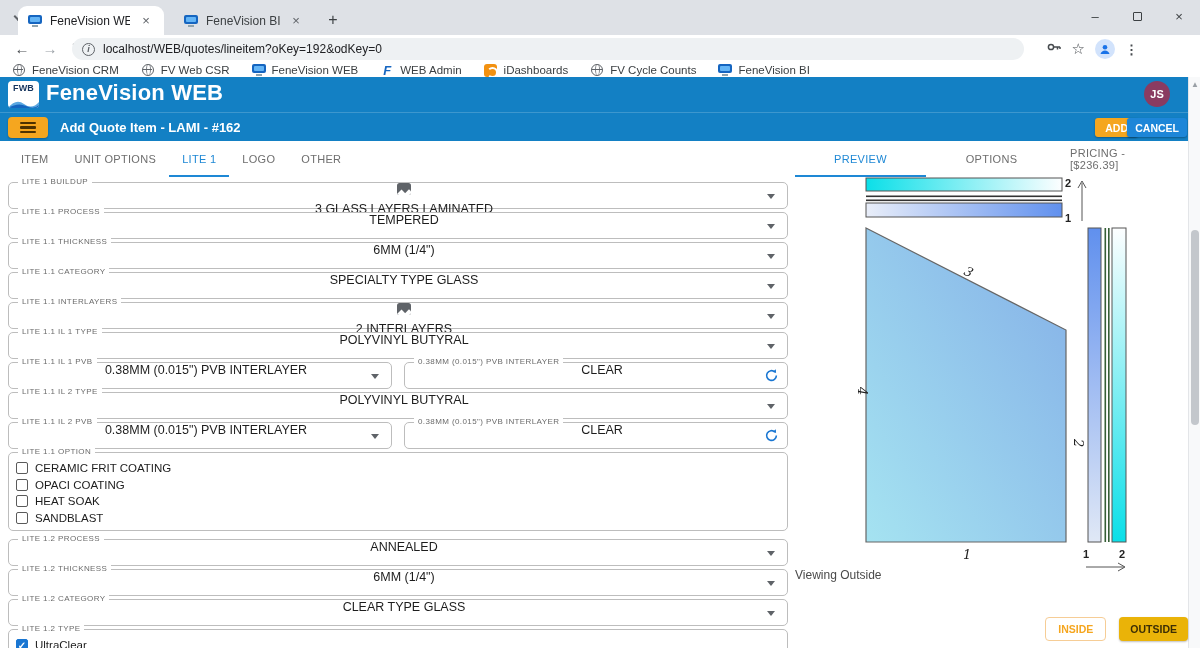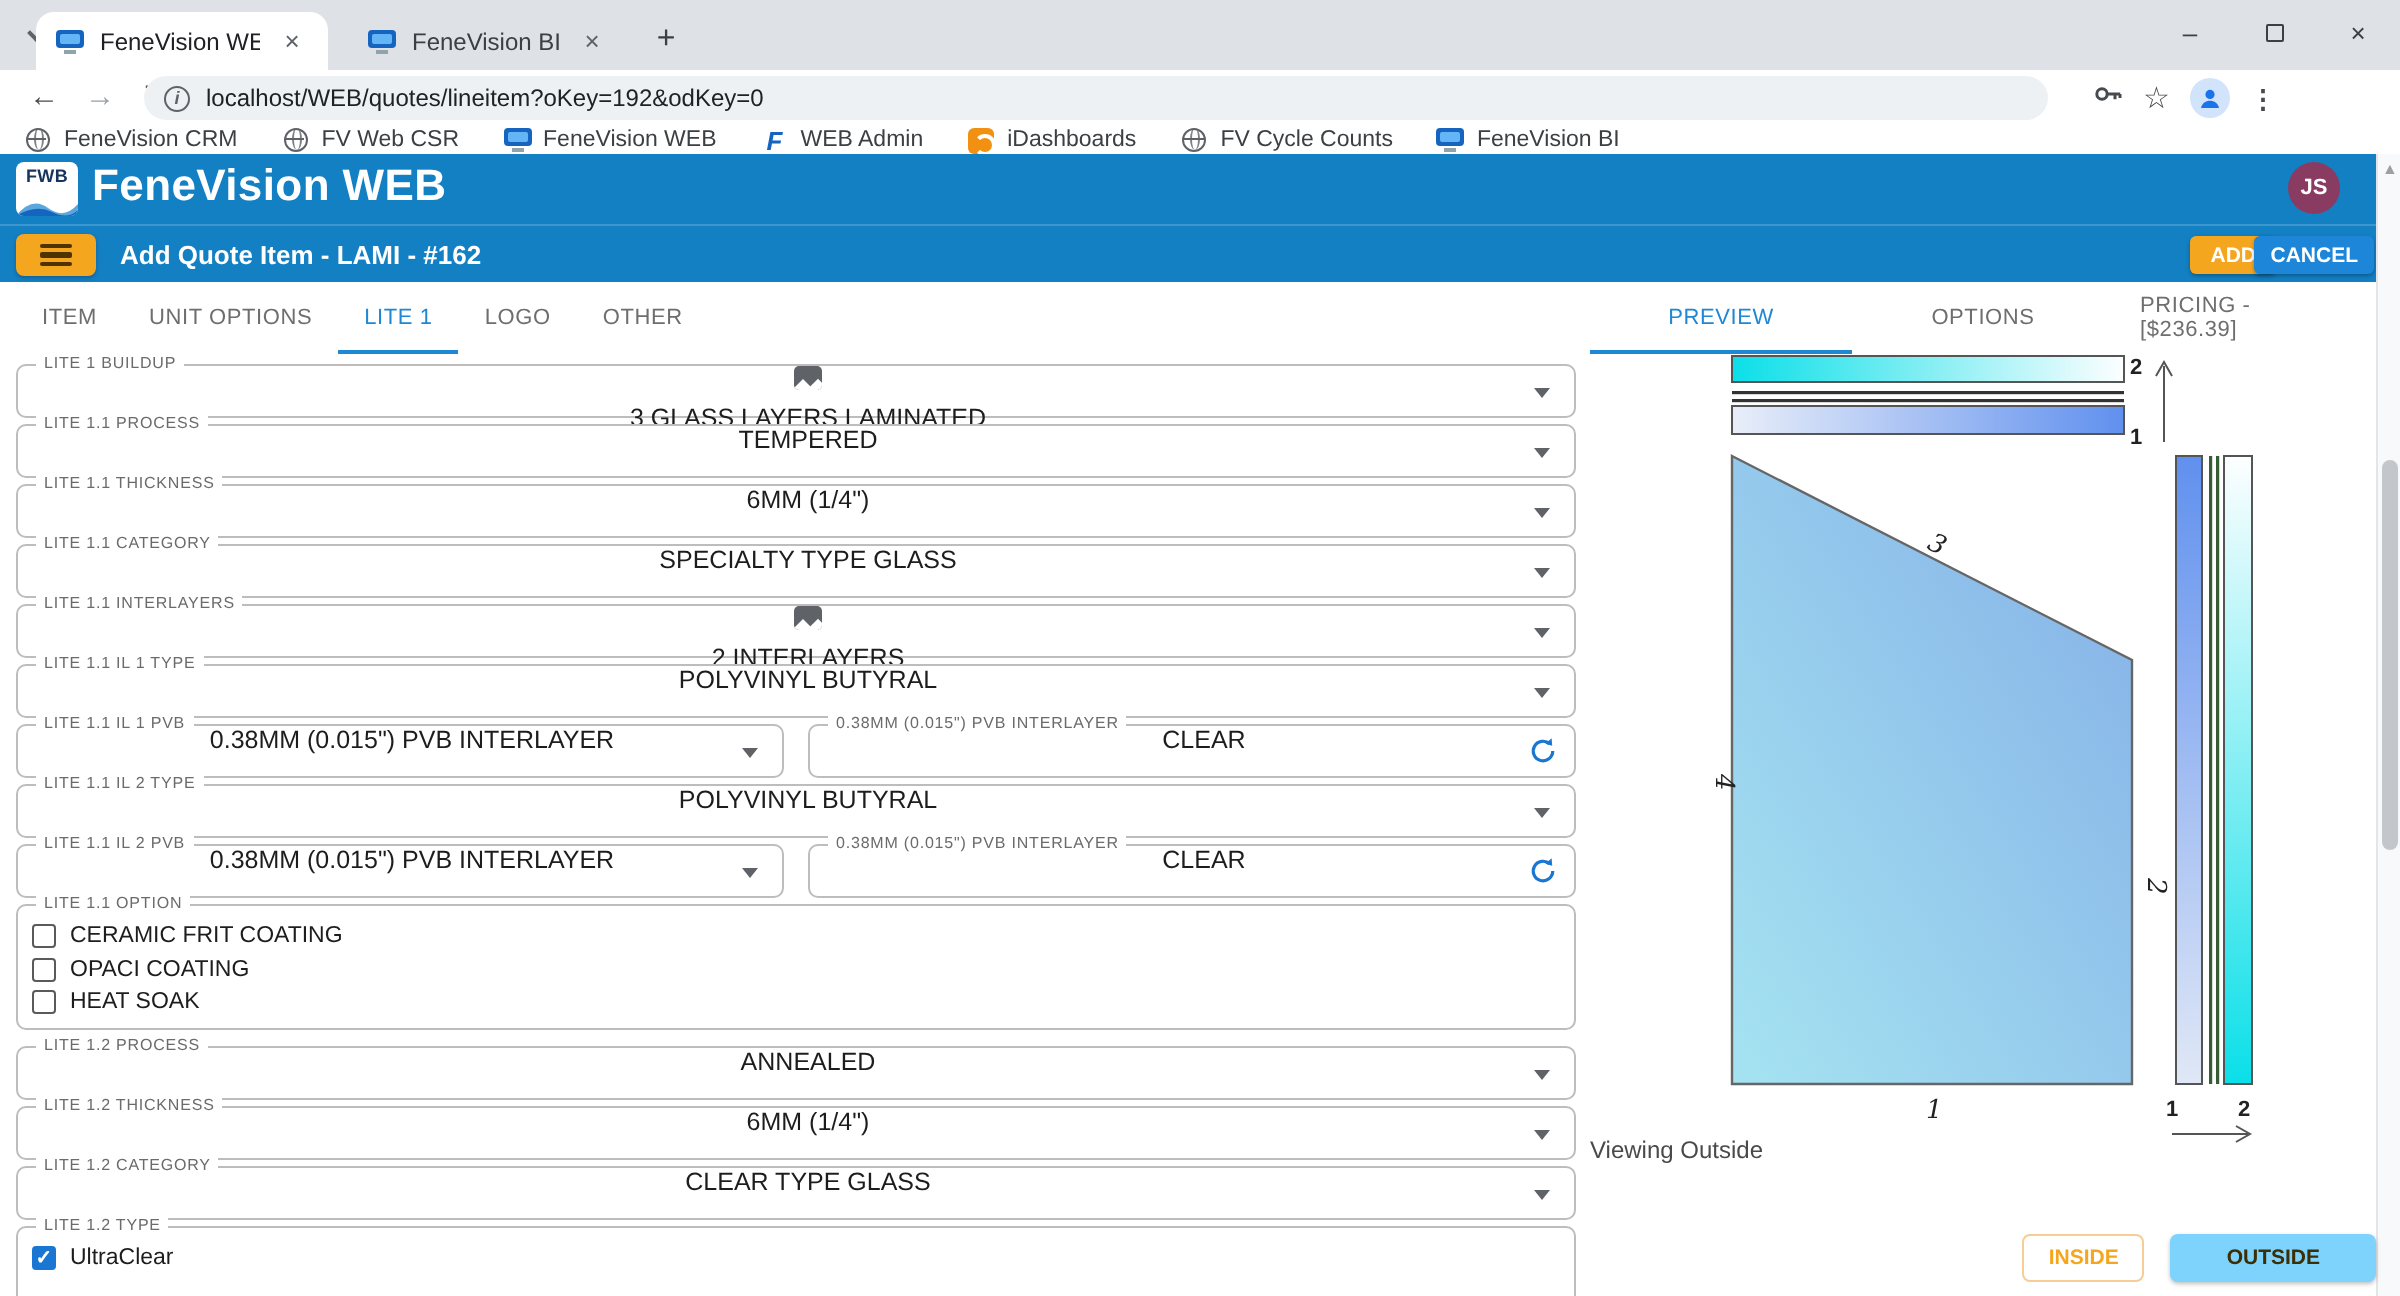--- a/index.html
+++ b/index.html
@@ -134,21 +134,21 @@
 
   
   .preview { position:absolute; left:795px; top:0; width:393px; height:507px; }
   .drawing { position:absolute; left:0; top:36px; }
   .viewing { position:absolute; left:0; top:427px; width:342px; text-align:left; font-size:12px;
     color:#4a4a4a; }
   .viewbtns { position:absolute; left:0; top:446px; width:393px; display:flex; justify-content:flex-end;
     gap:13px;margin-top:30px; }
   .btn-inside { height:24px; padding:0 12px; background:#fff; border:1px solid #f6cd96;
     border-radius:4px; color:#f5a61f; font-size:10.5px; font-weight:bold; font-family:inherit; }
-  .btn-outside { height:24px; padding:0 28px; background:#7dd3fc; border:none; border-radius:4px;
+  .btn-outside { height:24px; padding:0 11px; background:#eab308; border:none; border-radius:4px;
     color:#3c2e05; font-size:10.5px; font-weight:bold; box-shadow:0 1px 2px rgba(0,0,0,.25);
     font-family:inherit; }
 
   svg text { font-family:"Liberation Sans", sans-serif; }
   svg text.cad { font-family:"DejaVu Serif", serif; font-style:italic; }
 </style>
 </head>
 <body>
 
 <div id="viewport">
@@ -413,20 +413,24 @@
           <span class="cb"></span>
           <span>CERAMIC FRIT COATING</span>
         </div>
         <div class="opt">
           <span class="cb"></span>
           <span>OPACI COATING</span>
         </div>
         <div class="opt">
           <span class="cb"></span>
           <span>HEAT SOAK</span>
+        </div>
+        <div class="opt">
+          <span class="cb"></span>
+          <span>SANDBLAST</span>
         </div>
       </div>
 
       <div class="gap8"></div>
 
       <div class="f">
         <span class="lbl">LITE 1.2 PROCESS</span>
         <div class="val">
             <span>ANNEALED</span>
           </div>

